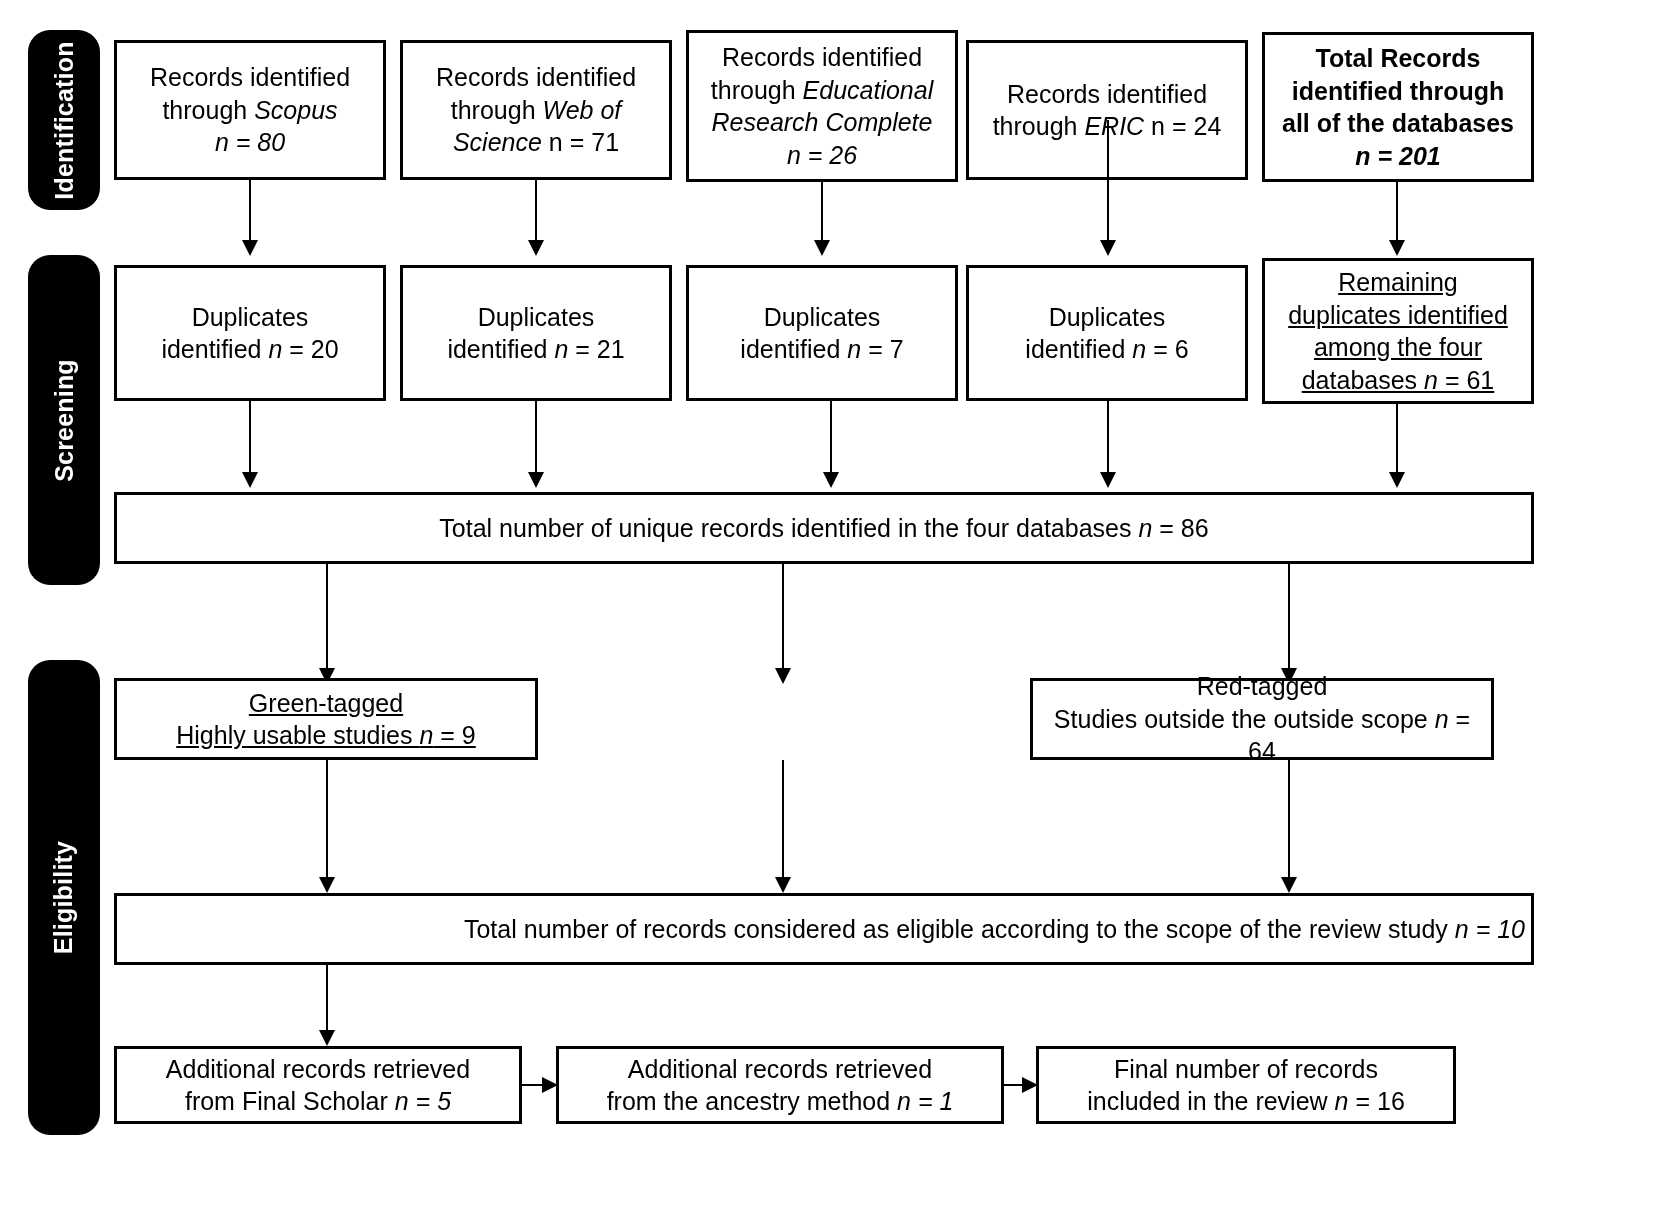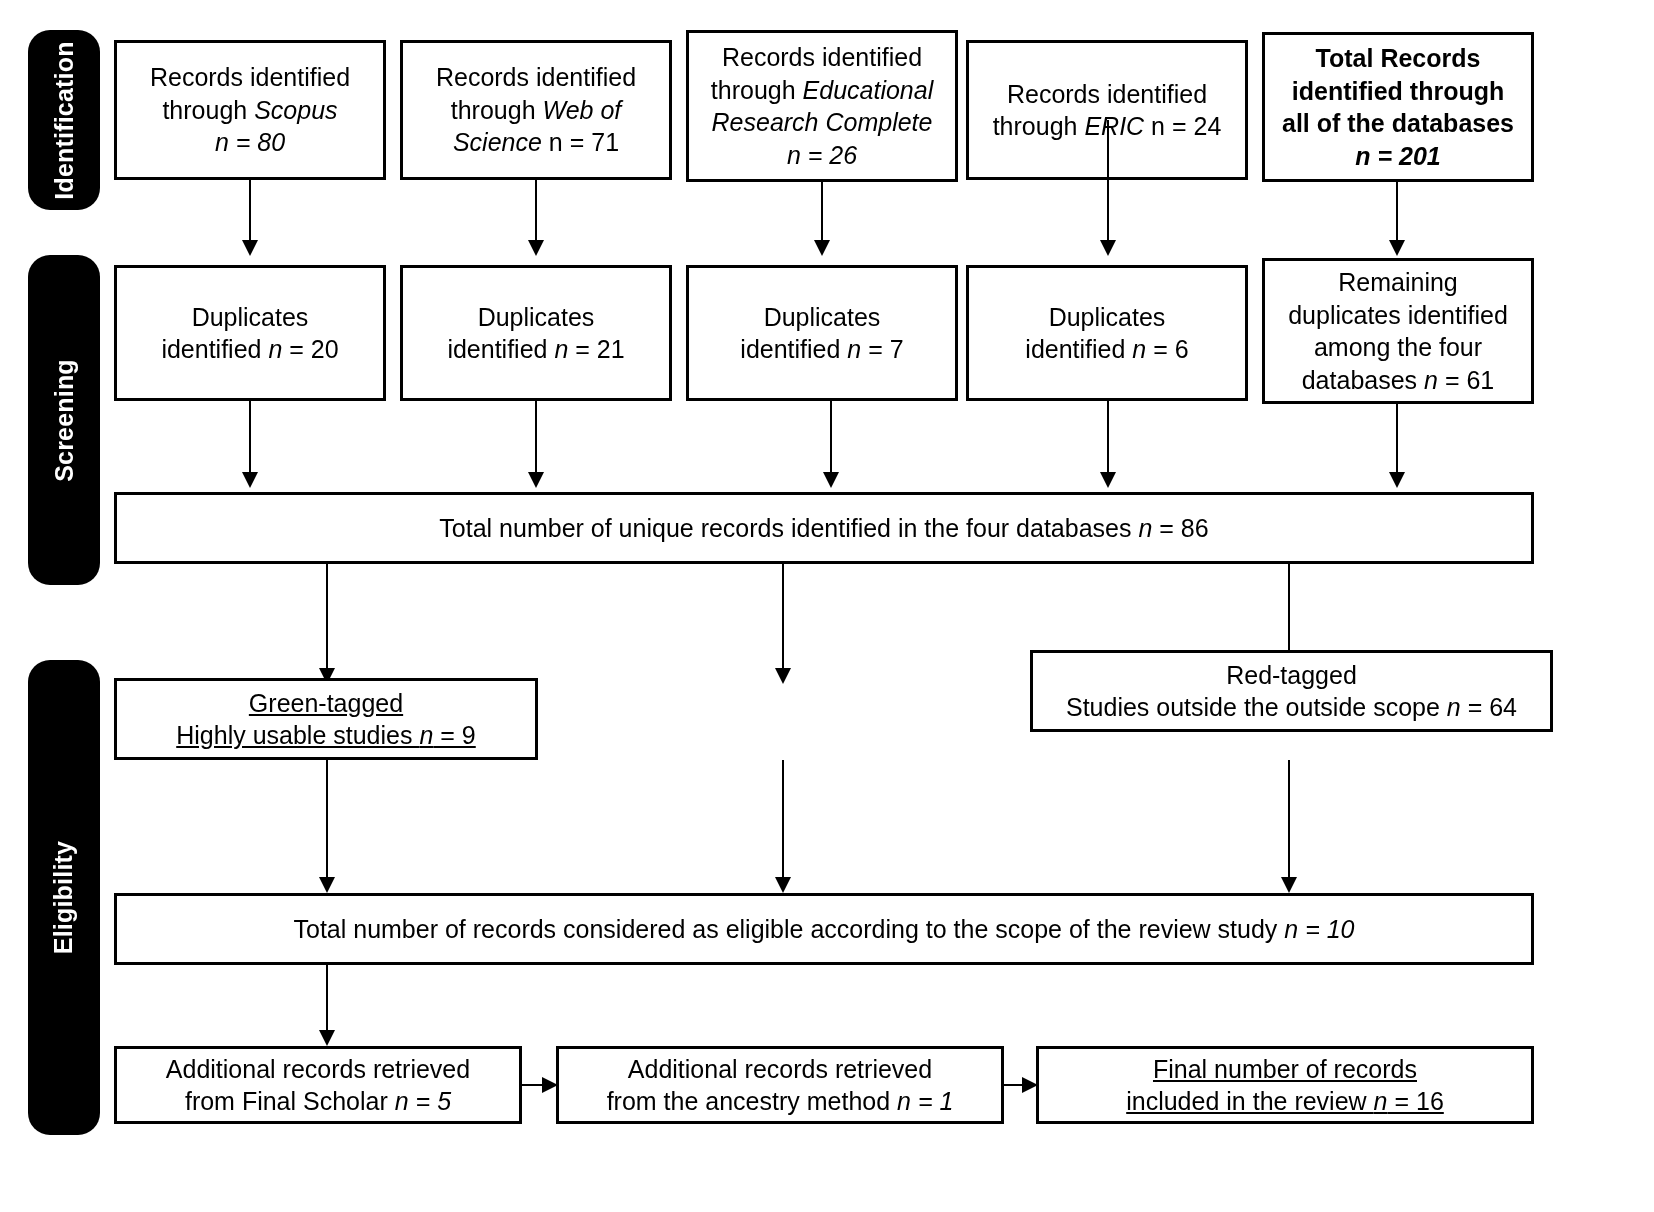--- a/index.html
+++ b/index.html
@@ -171,21 +171,21 @@
     </span>
   </div>
 
   <div class="box" style="left:966px;top:265px;width:282px;height:136px;">
     <span class="txt">
       <span>Duplicates</span><br>
       <span>identified </span><em>n</em><span> = 6</span>
     </span>
   </div>
 
-  <div class="box" style="left:1262px;top:258px;width:272px;height:146px;">
+  <div class="box" style="left:1262px;top:258px;width:272px;height:146px;text-decoration:underline;">
     <span class="txt">
       <span>Remaining</span><br>
       <span>duplicates identified</span><br>
       <span>among the four</span><br>
       <span>databases </span><em>n</em><span> = 61</span>
     </span>
   </div>
 
   <div class="vline" style="left:249px;top:401px;height:72px;"></div>
   <div class="arrowdown" style="left:242px;top:472px;"></div>
@@ -218,37 +218,37 @@
   <div class="arrowdown" style="left:1281px;top:668px;"></div>
 
   <div class="box" style="left:114px;top:678px;width:424px;height:82px;text-decoration:underline;">
     <span class="txt">
       <span>Green-tagged</span><br>
       <span>Highly usable studies </span><em>n</em><span> = 9</span>
     </span>
   </div>
 
 
-  <div class="box" style="left:1030px;top:650px;width:523px;height:82px;">
+  <div class="box" style="left:1030px;top:678px;width:464px;height:82px;">
     <span class="txt">
       <span>Red-tagged</span><br>
       <span>Studies outside the outside scope </span><em>n</em><span> = 64</span>
     </span>
   </div>
 
   <div class="vline" style="left:326px;top:760px;height:118px;"></div>
   <div class="arrowdown" style="left:319px;top:877px;"></div>
 
   <div class="vline" style="left:782px;top:760px;height:118px;"></div>
   <div class="arrowdown" style="left:775px;top:877px;"></div>
 
   <div class="vline" style="left:1288px;top:760px;height:118px;"></div>
   <div class="arrowdown" style="left:1281px;top:877px;"></div>
 
-  <div class="box wide" style="left:114px;top:893px;width:1420px;height:72px;">
+  <div class="box wide" style="left:114px;top:893px;width:1420px;height:72px;text-align:right;">
     <span class="txt">
       <span>Total number of records considered as eligible according to the scope of the review study  </span><em>n = 10</em><span></span>
     </span>
   </div>
 
   <div class="vline" style="left:326px;top:965px;height:66px;"></div>
   <div class="arrowdown" style="left:319px;top:1030px;"></div>
 
   <div class="box" style="left:114px;top:1046px;width:408px;height:78px;">
     <span class="txt">
@@ -263,20 +263,20 @@
   <div class="box" style="left:556px;top:1046px;width:448px;height:78px;">
     <span class="txt">
       <span>Additional records retrieved</span><br>
       <span>from the ancestry method  </span><em>n = 1</em><span></span>
     </span>
   </div>
 
   <div class="hline" style="left:1004px;top:1084px;width:22px;"></div>
   <div class="arrowright" style="left:1022px;top:1077px;"></div>
 
-  <div class="box" style="left:1036px;top:1046px;width:498px;height:78px;text-decoration:underline;">
+  <div class="box" style="left:1036px;top:1046px;width:420px;height:78px;">
     <span class="txt">
       <span>Final number of records</span><br>
       <span>included in the review </span><em>n</em><span> = 16</span>
     </span>
   </div>
 
 </div>
 
 </body></html>

